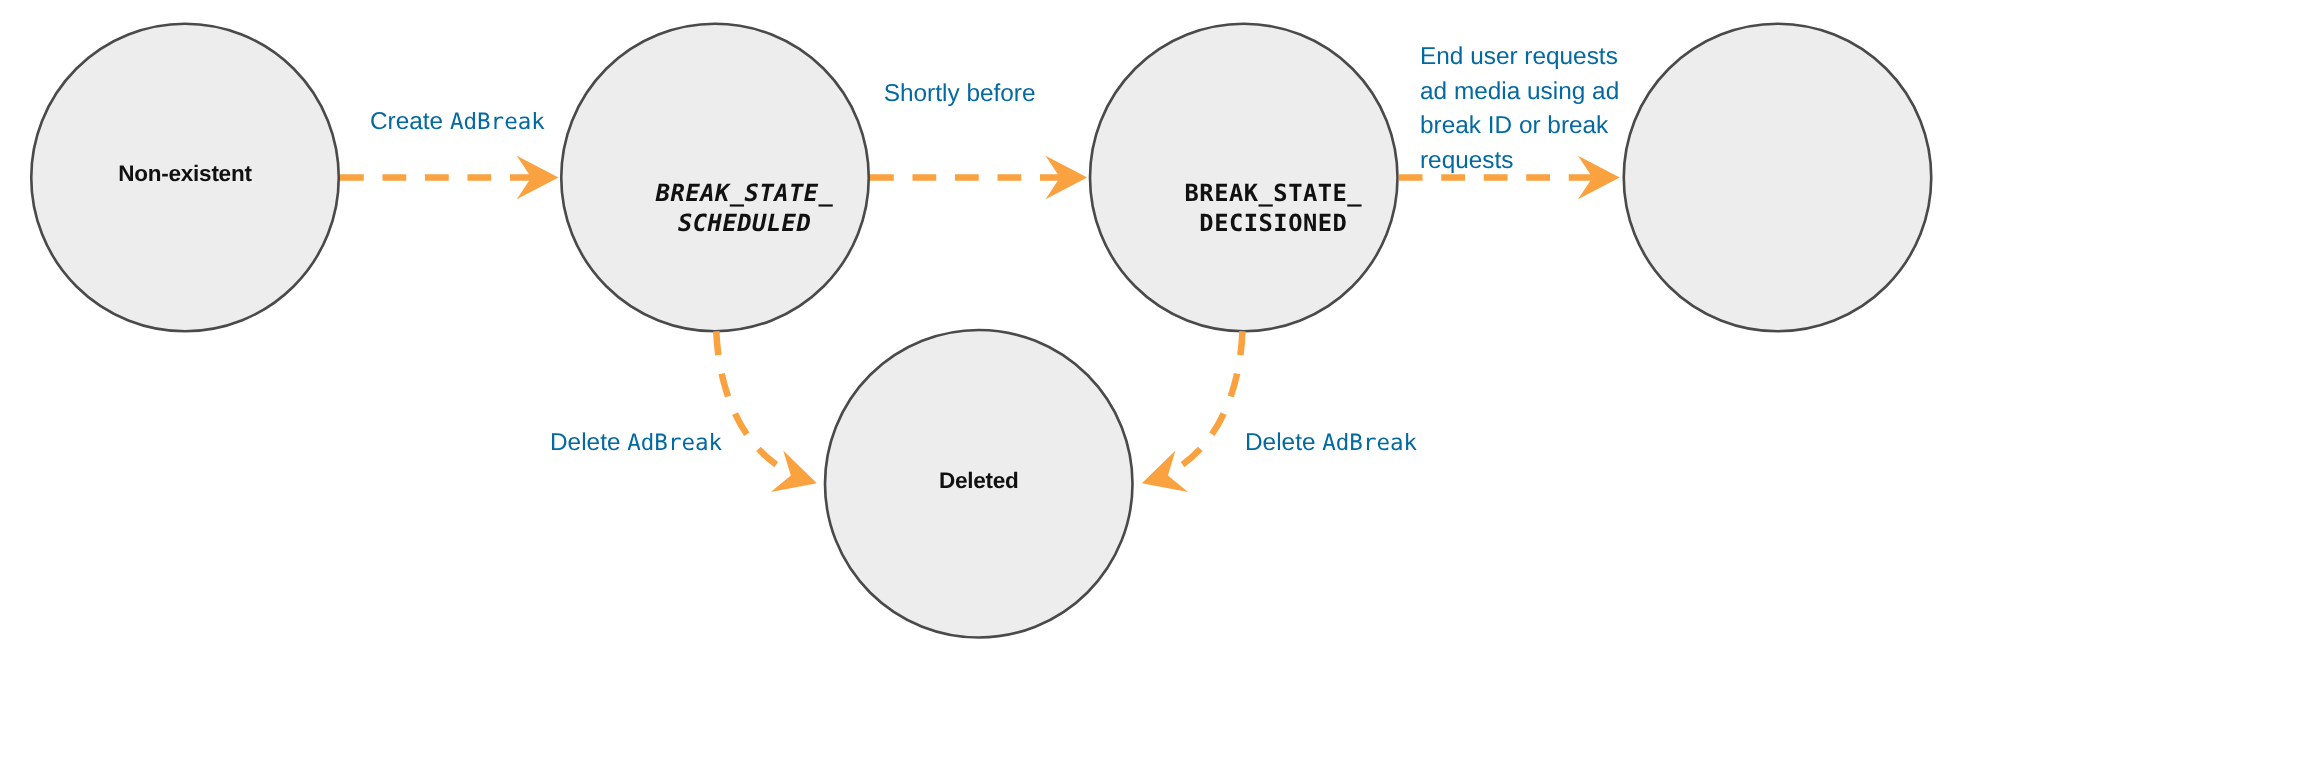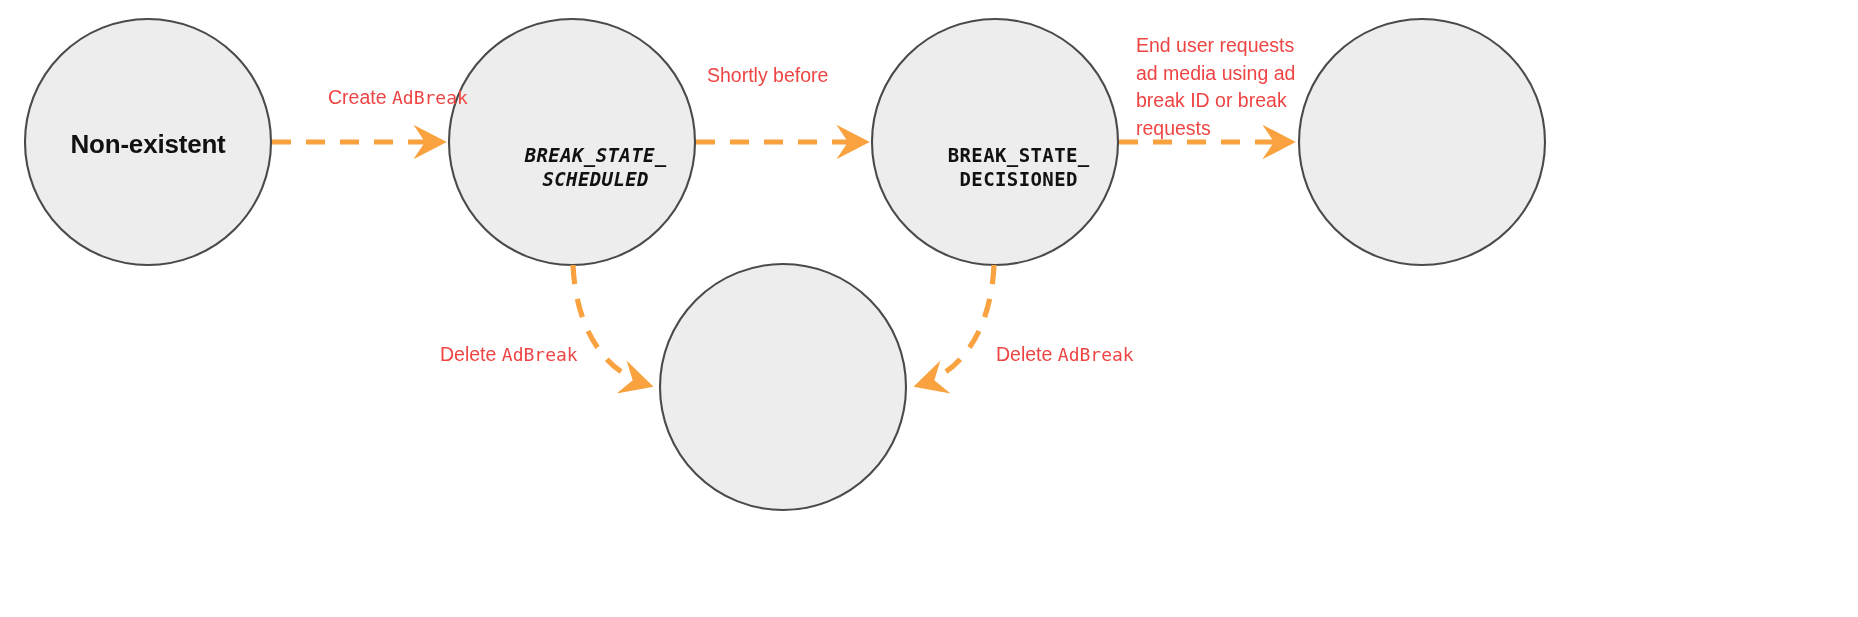--- a/index.html
+++ b/index.html
@@ -32,32 +32,32 @@
     position: absolute;
     text-align: center;
     font-weight: bold;
     color: #111111;
     pointer-events: none;
     line-height: 1.30;
     white-space: pre;
   }
   .node-label.plain {
     font-family: "Liberation Sans", sans-serif;
-    font-size: 26px;
+    font-size: 18px;
     letter-spacing: -0.2px;
   }
   .node-label.mono {
     font-family: "DejaVu Sans Mono", "Liberation Mono", monospace;
     font-size: 19px;
     letter-spacing: 0.4px;
   }
   
   .edge-label {
     position: absolute;
-    color: #ef4444;
+    color: #0369a1;
     font-size: 19.5px;
     line-height: 1.42;
     pointer-events: none;
   }
   .edge-label .sans {
     font-family: "Liberation Sans", sans-serif;
   }
   .edge-label .code {
     font-family: "DejaVu Sans Mono", "Liberation Mono", monospace;
     font-size: 18px;
@@ -104,22 +104,23 @@
     <span class="ln">BREAK_STATE_</span>
     <span class="ln">SCHEDULED</span>
   </div>
 
   <div class="node-label mono" style="left:875px; top:118px; width:240px;">
     <span class="ln">BREAK_STATE_</span>
     <span class="ln">DECISIONED</span>
   </div>
 
 
+  <div class="node-label plain" style="left:683px; top:373px; width:200px;">Deleted</div>
 
-  <div class="edge-label" style="left:296px; top:84px;margin-left:32px;">
+  <div class="edge-label" style="left:296px; top:84px;">
     <span class="ln"><span class="sans">Create </span><span class="code">AdBreak</span></span>
   </div>
 
   <div class="edge-label" style="left:707px; top:62px;">
     <span class="ln sans">Shortly before</span>
   </div>
 
   <div class="edge-label" style="left:1136px; top:32px;">
     <span class="ln sans">End user requests</span>
     <span class="ln sans">ad media using ad</span>

